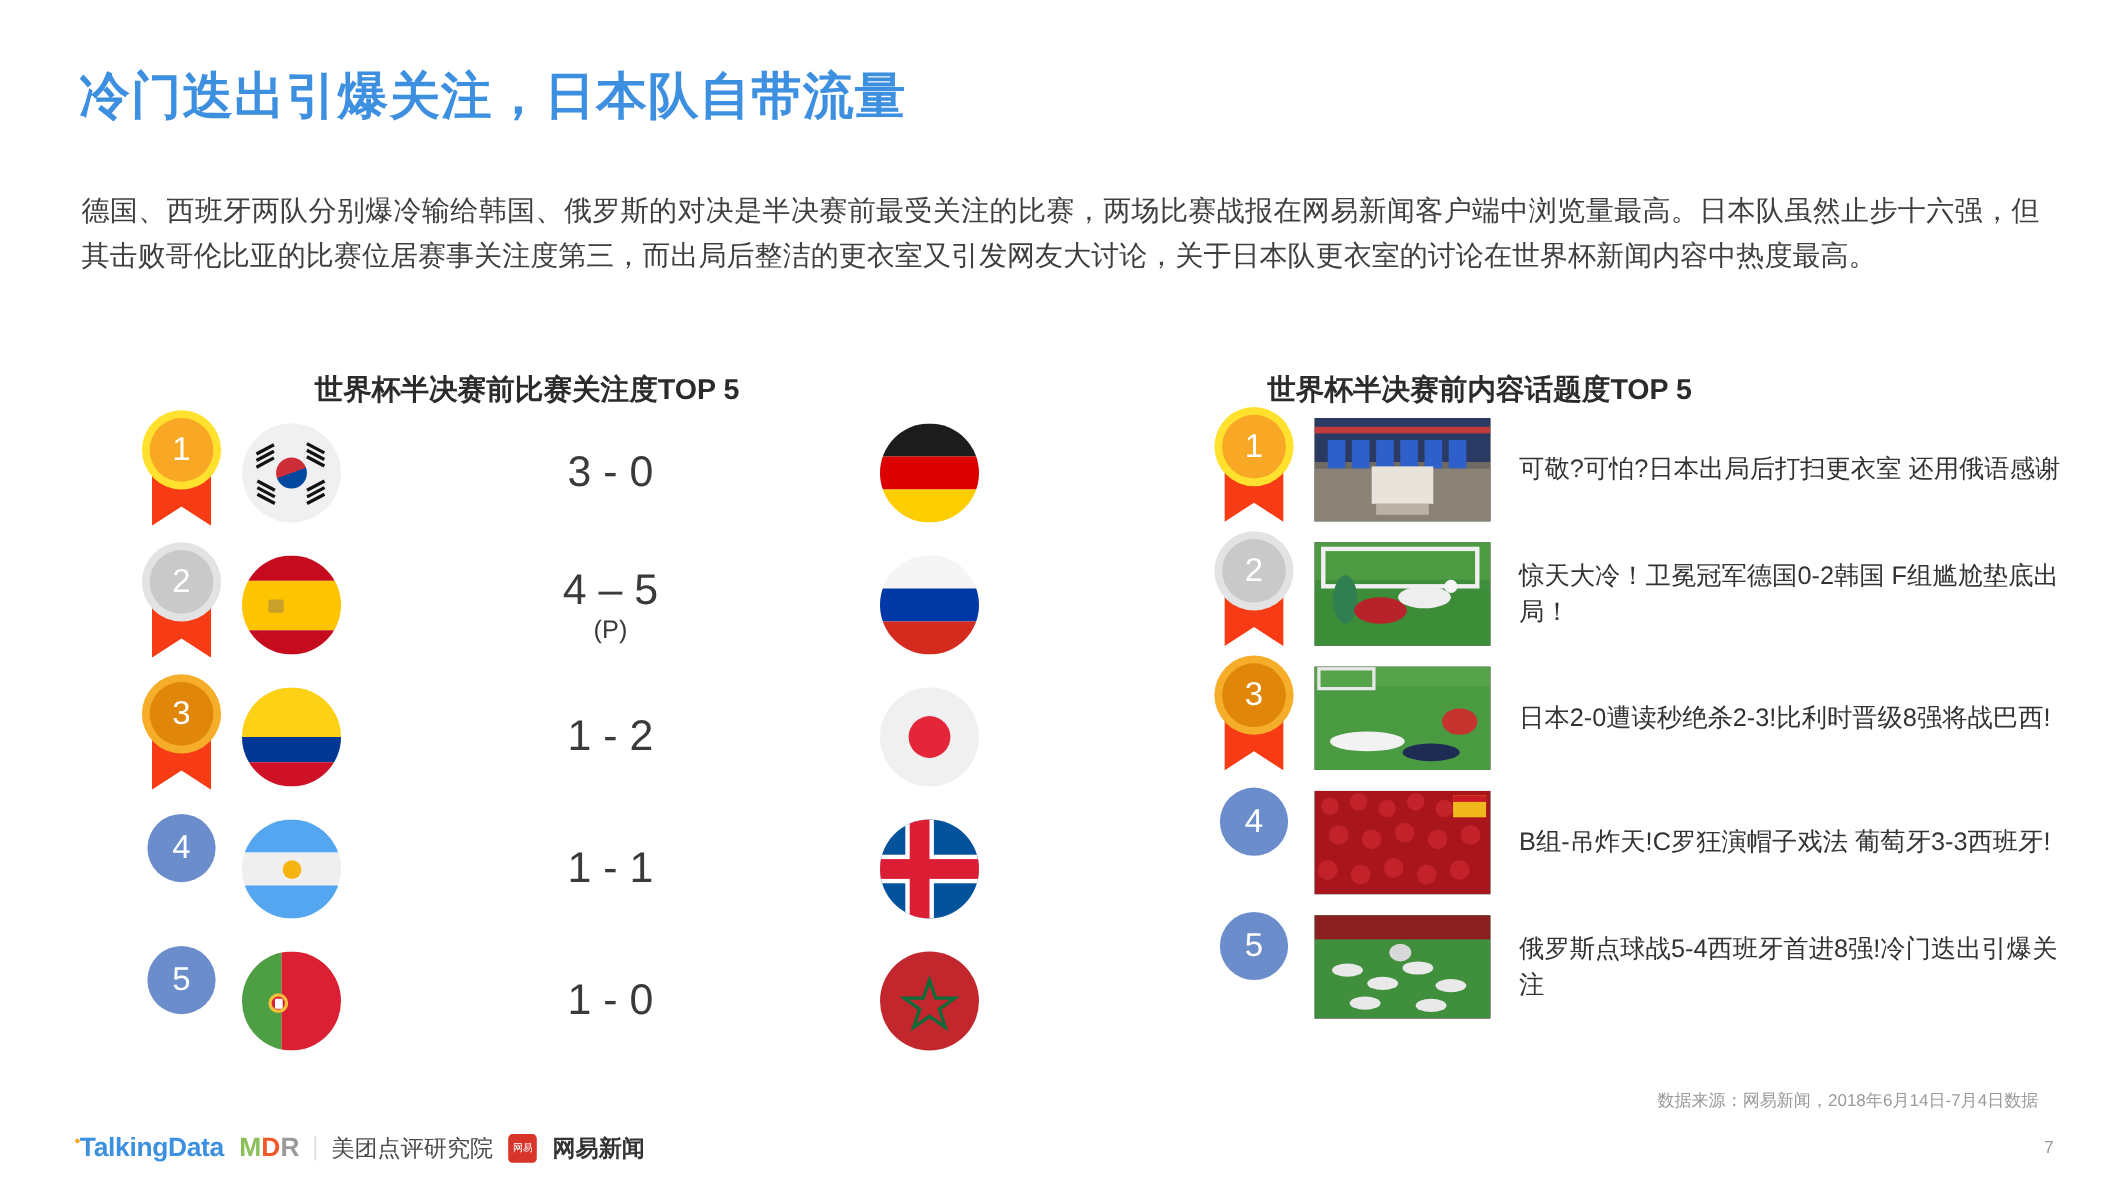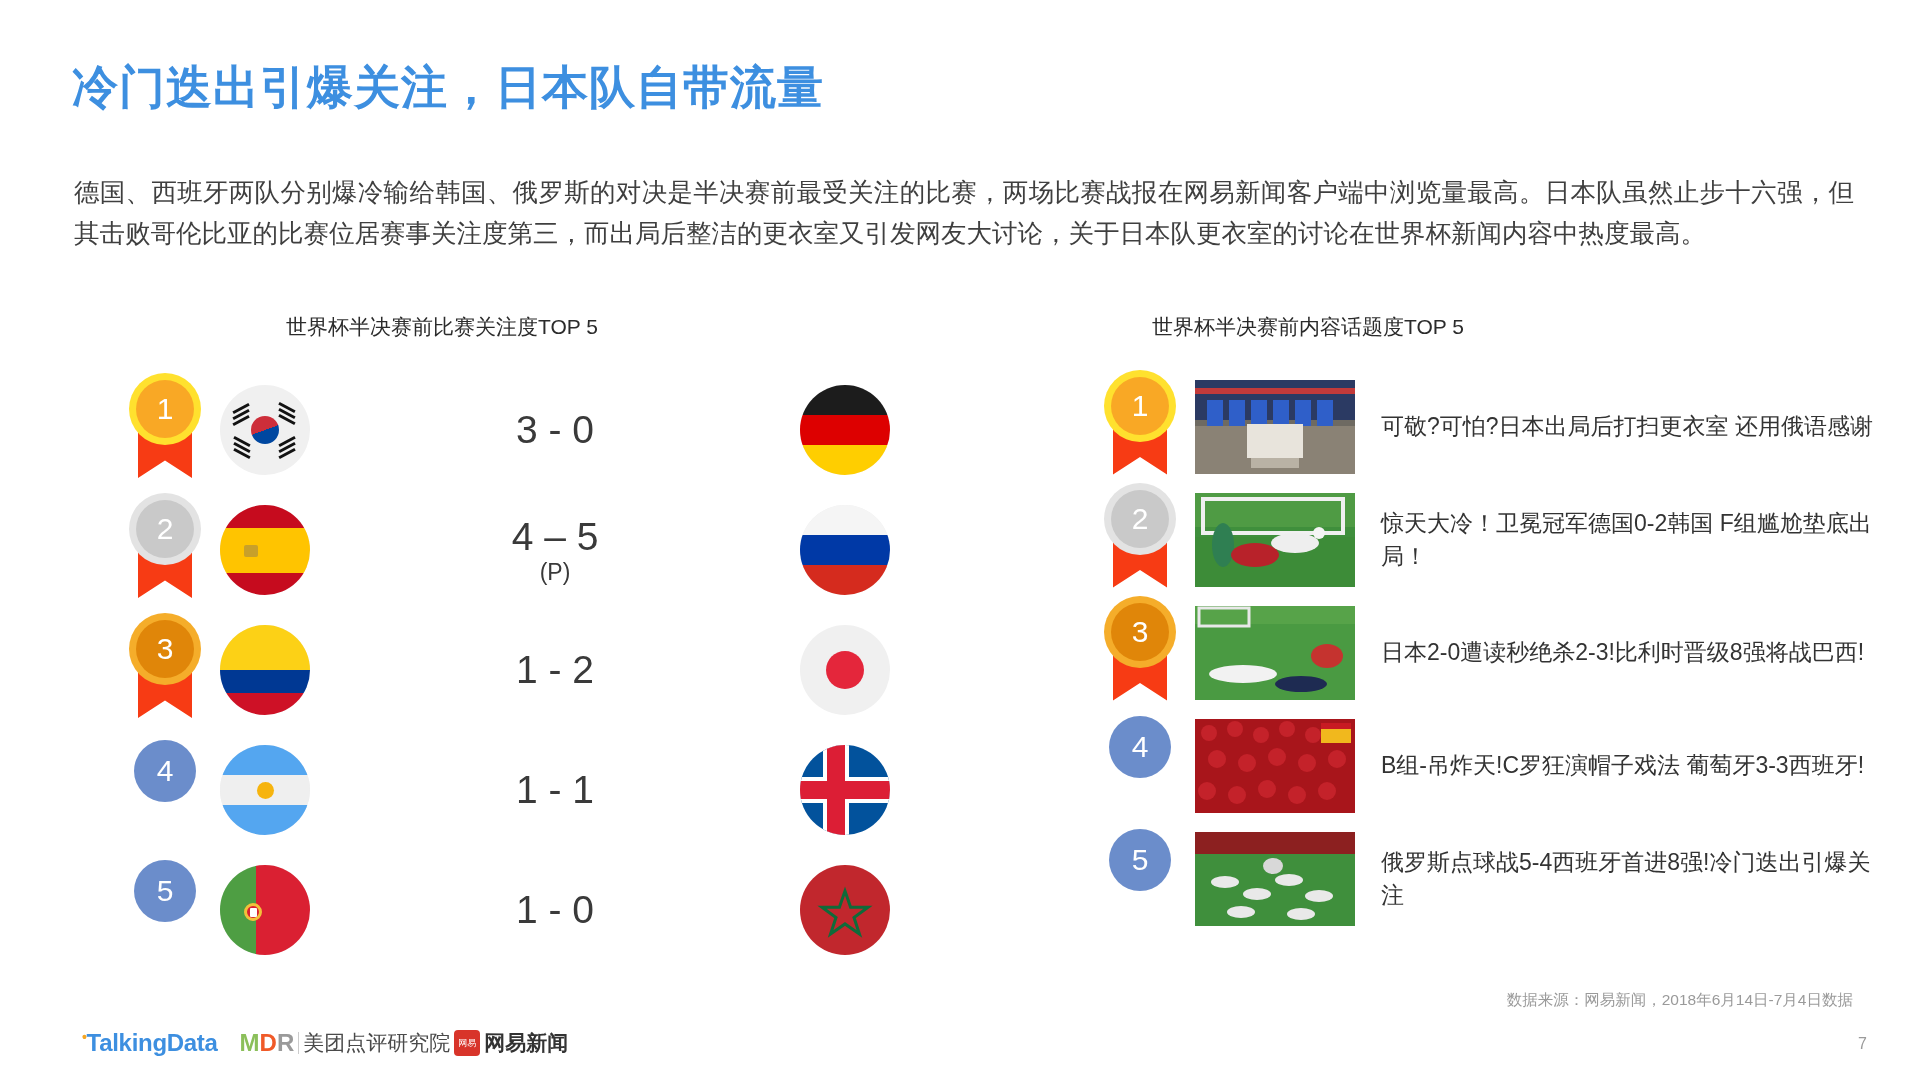--- a/index.html
+++ b/index.html
@@ -18,22 +18,23 @@
     letter-spacing: 1px; white-space: nowrap;
   }
   .slide-desc {
     position: absolute; left: 74px; top: 172px; width: 1780px;
     font-size: 25.5px; line-height: 41px; color: #3f3f3f;
     text-align: justify;
   }
 
   
   .sec-head {
-    position: absolute; font-size: 21px; font-weight: normal; color: #2b2b2b;
+    position: absolute; font-size: 26px; font-weight: bold; color: #2b2b2b;
     white-space: nowrap;
+    margin-top: 24px;
   }
   #head-left  { left: 286px; top: 313px; }
   #head-right { left: 1152px; top: 313px; }
 
   
   .col { position: absolute; top: 370px; }
   #col-left  { left: 110px;  width: 780px; }
   #col-right { left: 1085px; width: 790px; }
 
   .match-row {
@@ -137,24 +138,24 @@
   
   .note {
     position: absolute; right: 68px; font-size: 15.5px; color: #9a9a9a;
     white-space: nowrap; text-align: right;
   }
   #note1 { top: 990px; }
   #note2 { top: 1012px; }
   #pageno { position:absolute; right: 54px; top: 1035px; font-size: 16px; color:#9a9a9a; }
 
   
-  #footer { position:absolute; left:82px; top:1029px; display:flex; align-items:center; gap:4px; }
+  #footer { position:absolute; left:68px; top:1029px; display:flex; align-items:center; gap:14px; }
   .td-logo { font-size: 24px; font-weight: bold; color:#3d8fe0; letter-spacing:-0.3px; }
   .td-logo .dot { color:#f5a623; font-size:14px; vertical-align:super; }
-  .mdr { font-size: 24px; font-weight: bold; color:#8bbf5a; letter-spacing:0px;margin-left:18px; }
+  .mdr { font-size: 24px; font-weight: bold; color:#8bbf5a; letter-spacing:0px; }
   .mdr .m2 { color:#f05a28; }
   .mdr .m3 { color:#9a9a9a; }
   .divider { width:1px; height:22px; background:#cccccc; }
   .mt-text { font-size: 21px; color:#4a4a4a; }
   .ne-badge { width:26px; height:26px; background:#d8342a; border-radius:4px;
               color:#fff; font-size:9px; display:flex; align-items:center;
               justify-content:center; line-height:1; }
   .ne-text { font-size: 21px; color:#333333; font-weight:bold; }
 </style>
 </head>

